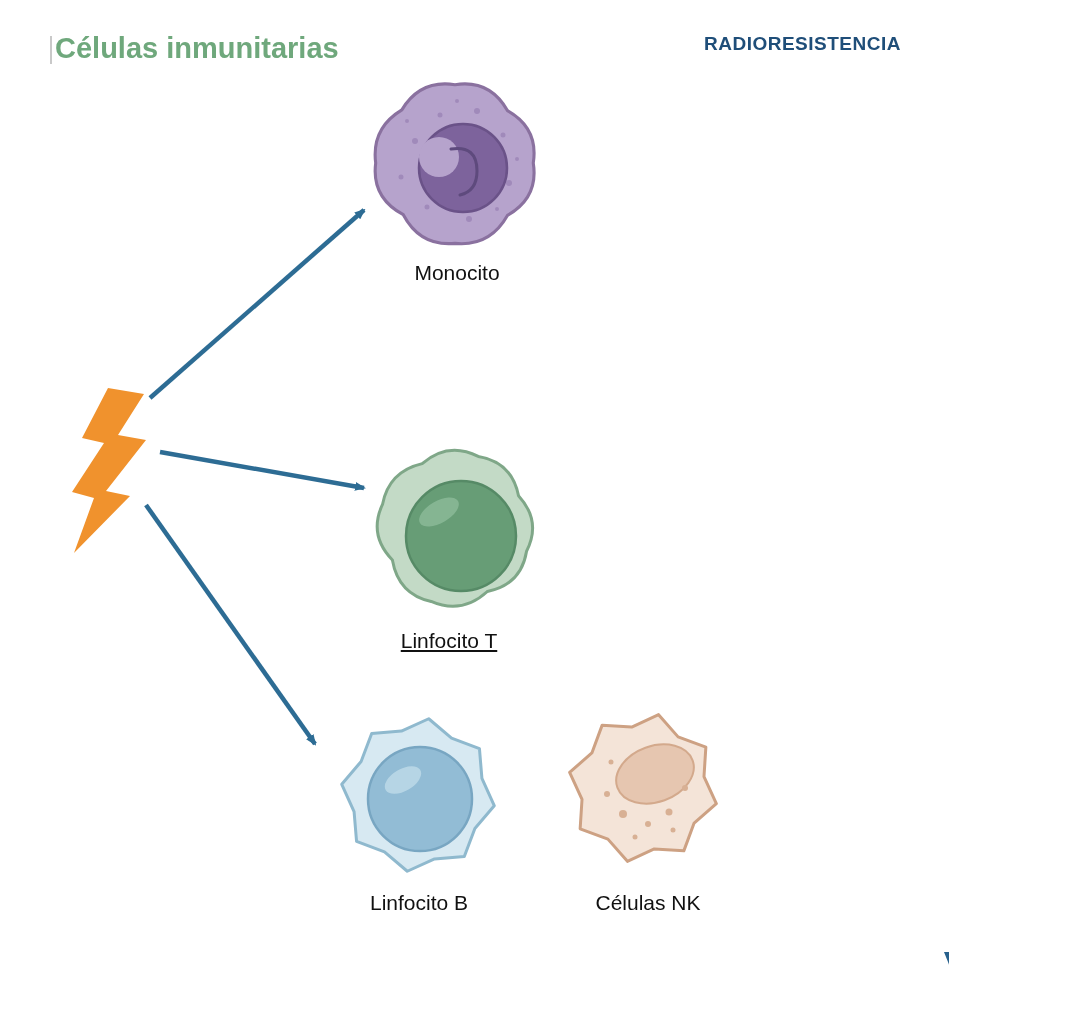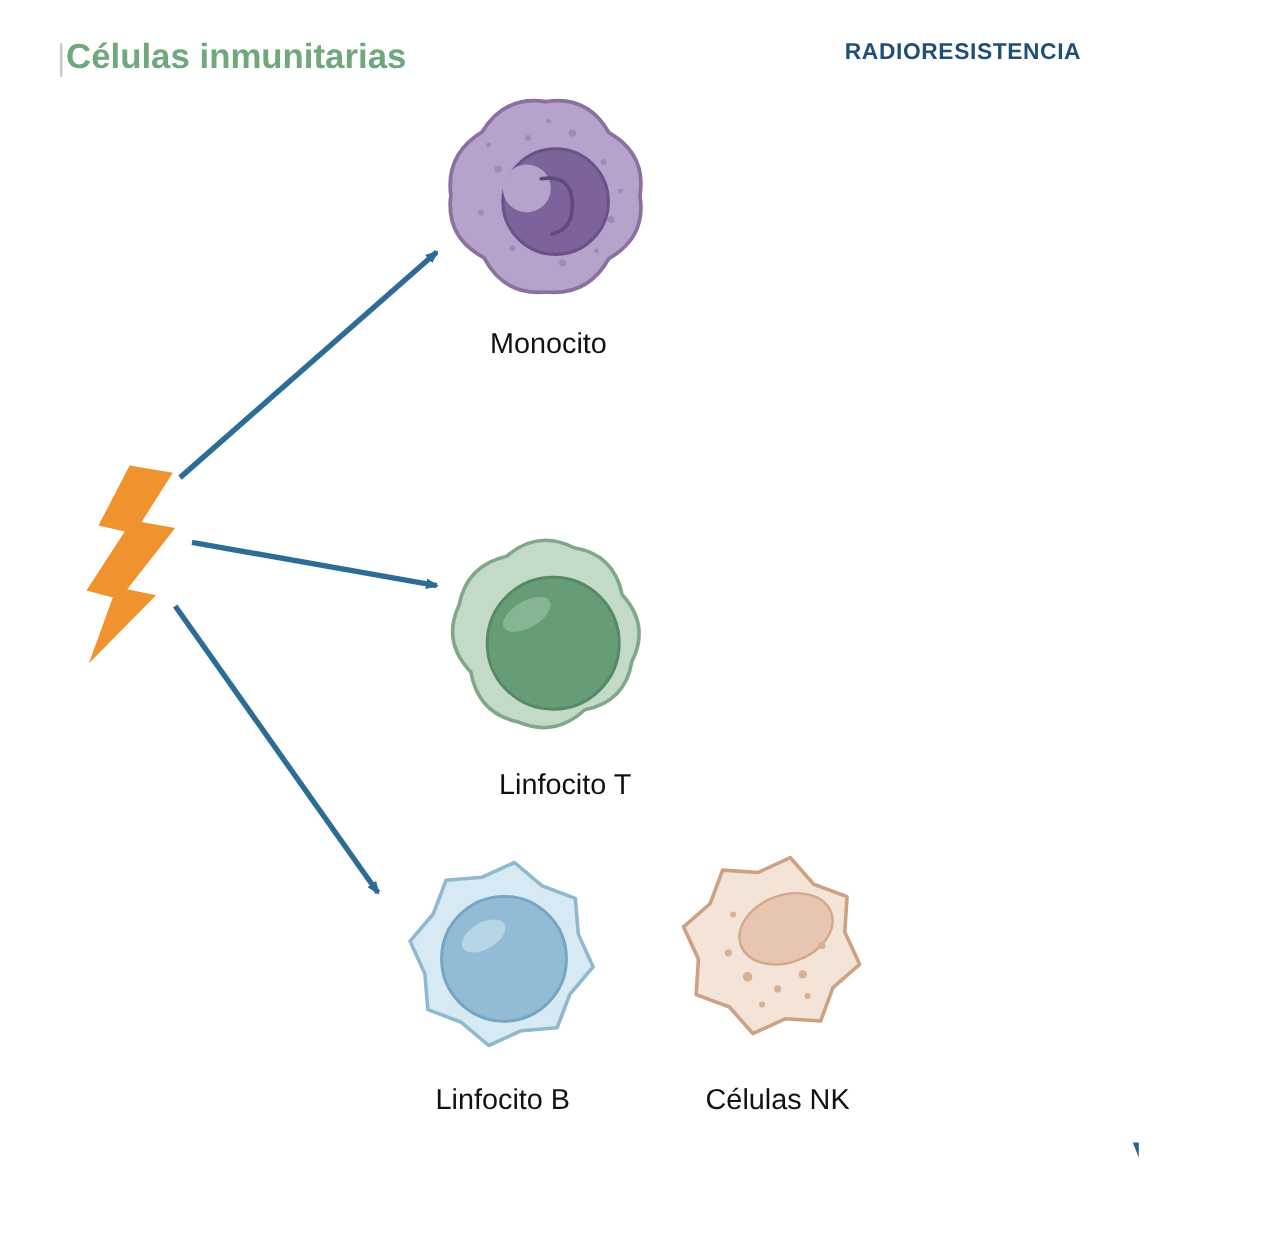--- a/index.html
+++ b/index.html
@@ -33,27 +33,26 @@
   .cursor-artifact {
     position: absolute;
     width: 2px;
     background: #c9c9c9;
   }
   .cursor-artifact.left { left: 50px; top: 36px; height: 28px; }
   .cursor-artifact.right { left: 1013px; top: 52px; height: 22px; }
   .cell-label {
     position: absolute;
     transform: translateX(-50%);
-    font-size: 24px;
+    font-size: 21px;
     color: #111111;
     white-space: nowrap;
-    margin-top: 12px;
   }
   .label-monocito   { left: 457px; top: 261px; }
-  .label-linfocito-t{ left: 471px; top: 629px; }
+  .label-linfocito-t{ left: 449px; top: 629px; text-decoration: underline; }
   .label-linfocito-b{ left: 419px; top: 891px; }
   .label-celula-nk  { left: 648px; top: 891px; }
 </style>
 </head>
 <body>
 
 <div class="canvas">
 
   <svg class="layer" width="1071" height="1030" viewBox="0 0 1071 1030">
     <defs>

